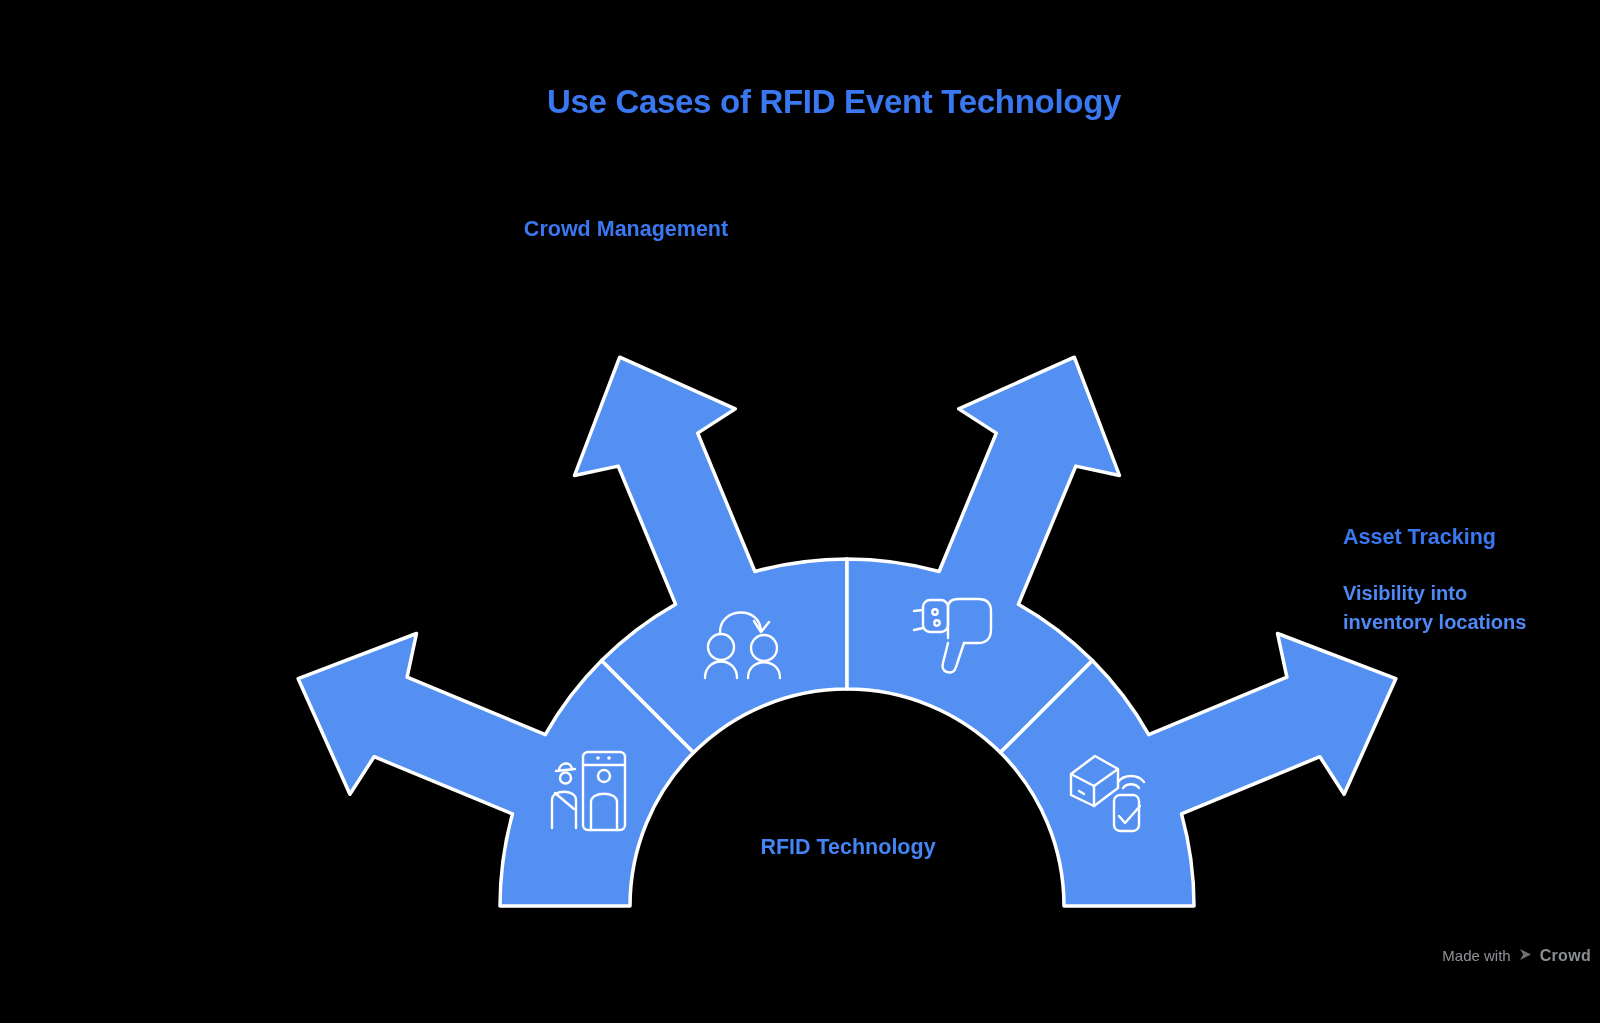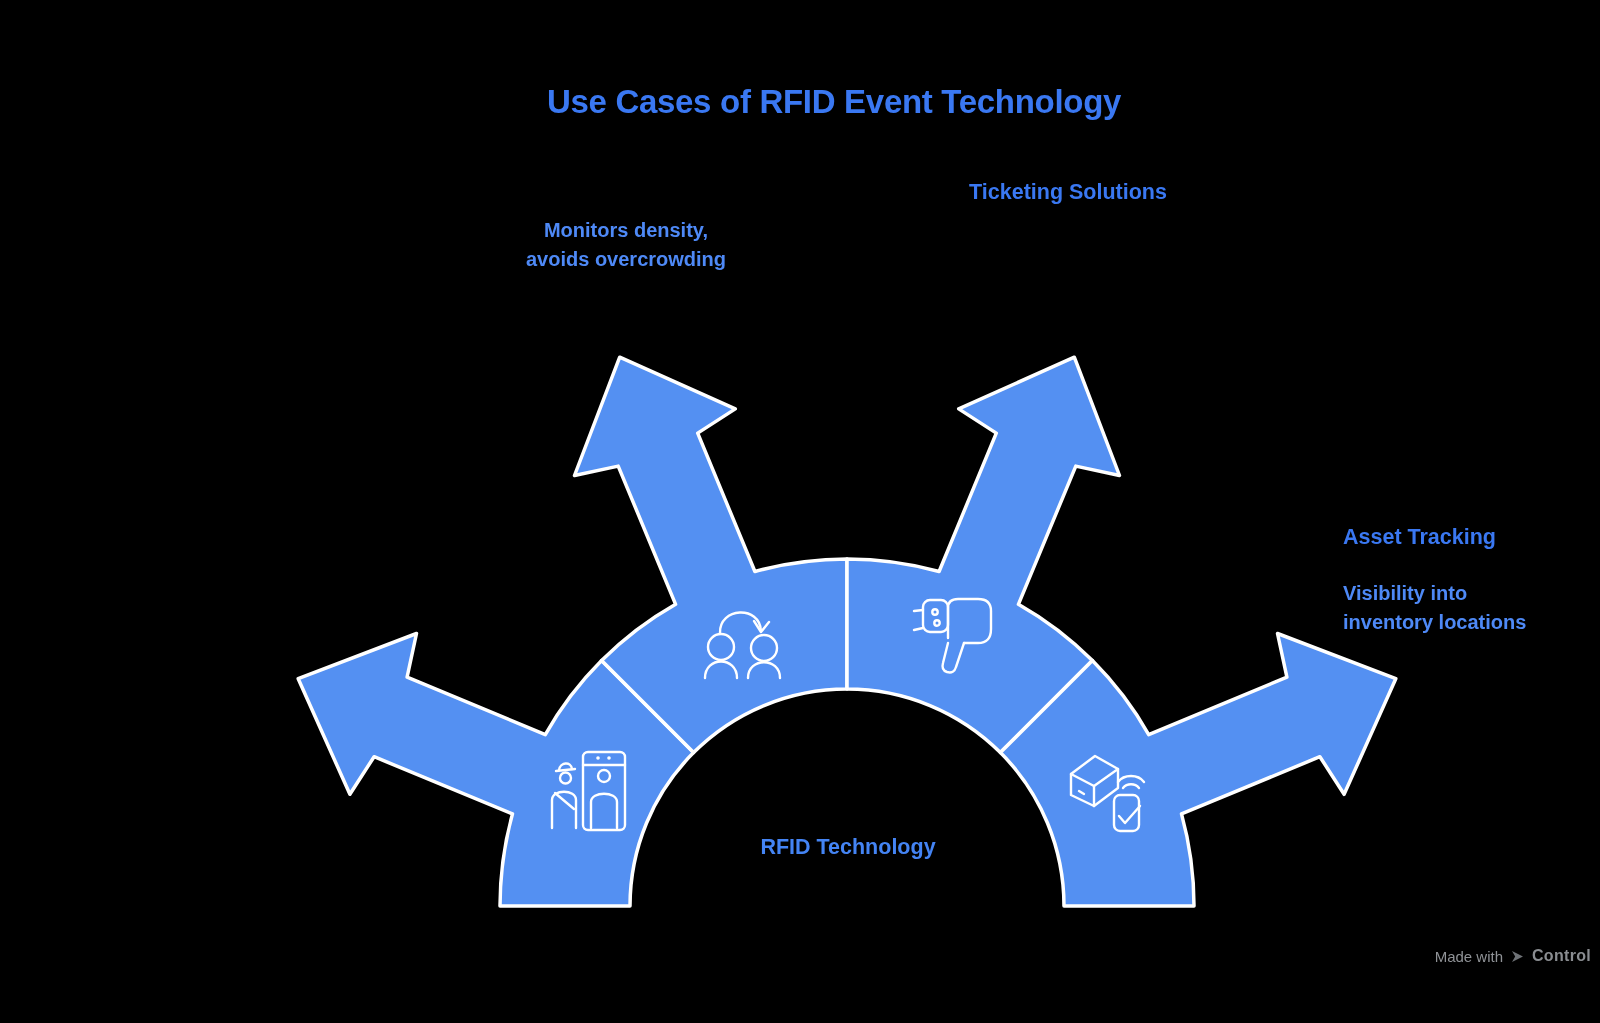--- a/index.html
+++ b/index.html
@@ -41,21 +41,21 @@
   #uc-crowd     { left:378px;  top:216px; width:400px; }
   #uc-ticketing { left:820px;  top:179px; width:400px; }
   #uc-access    { left:22px;   top:524px; width:400px; }
   #uc-asset     { left:1295px; top:524px; width:300px; text-align:left; }
   .center-label {
     position:absolute; left:0; top:835px; width:1600px; text-align:center;
     font-size:21.5px; font-weight:700; color:var(--center-label-text,#4484f4);
   }
   .watermark {
     position:absolute; right:57px; top:947px;
-    display:flex; align-items:center; gap:7px;
+    display:flex; align-items:flex-start; gap:7px;
   }
   .watermark .wm-prefix { font-size:15px; font-weight:500; color:var(--watermark-text,#8f9296); }
   .watermark .wm-brand  { font-size:16px; font-weight:700; color:var(--watermark-brand,#8a8d91); letter-spacing:0.3px; }
 </style>
 </head>
 <body>
 
 <div class="canvas">
 
   <svg class="fan" width="1600" height="1023" viewBox="0 0 1600 1023">
@@ -108,38 +108,36 @@
         <path d="M15,26 L21,33 L36,16"></path>
         <path d="M19,-2 C23,-7 31,-7 35,-2"></path>
         <path d="M14,-8 C20,-16 34,-16 40,-8"></path>
       </g>
     </g>
   </svg>
 
   <h1 class="title">Use Cases of RFID Event Technology</h1>
 
   <div class="uc-block" id="uc-crowd">
-    <div class="uc-body">Monitors density,
-avoids overcrowding</div>
+    <div class="uc-heading">Crowd Management</div>
   </div>
 
   <div class="uc-block" id="uc-ticketing">
-    <div class="uc-heading">Ticketing Solutions</div>
   </div>
 
 
   <div class="uc-block" id="uc-asset">
     <div class="uc-heading">Asset Tracking</div>
     <div class="uc-body">Visibility into
 inventory locations</div>
   </div>
 
   <div class="center-label">RFID Technology</div>
 
   <div class="watermark">
     <span class="wm-prefix">Made with</span>
     <svg width="15" height="15" viewBox="0 0 15 15">
       <path id="napkin-glyph" d="M2 2 L13 7.5 L2 13 L5.2 7.5 Z" fill="#6E7276"></path>
     </svg>
-    <span class="wm-brand">Control</span>
+    <span class="wm-brand">Crowd</span>
   </div>
 
 </div>
 
 </body></html>

